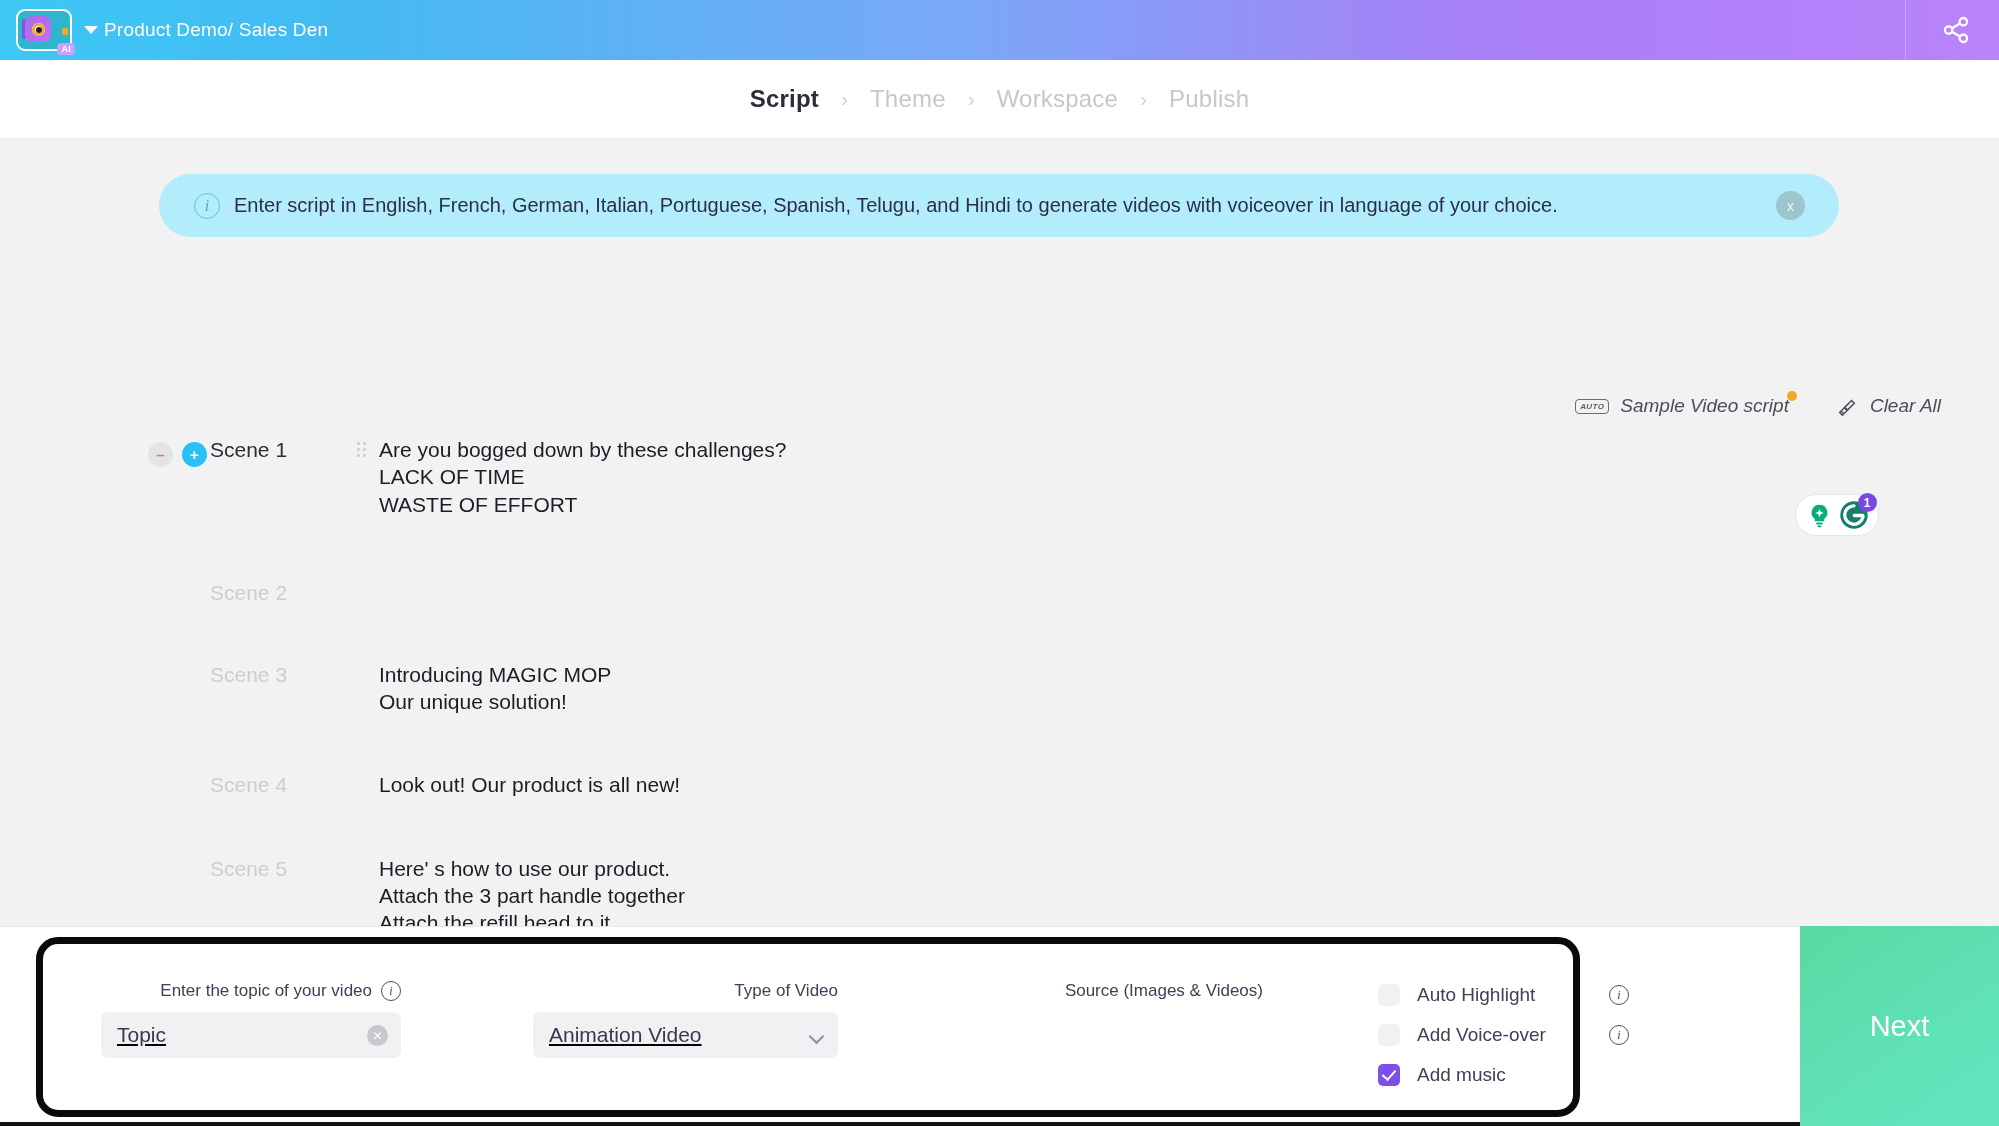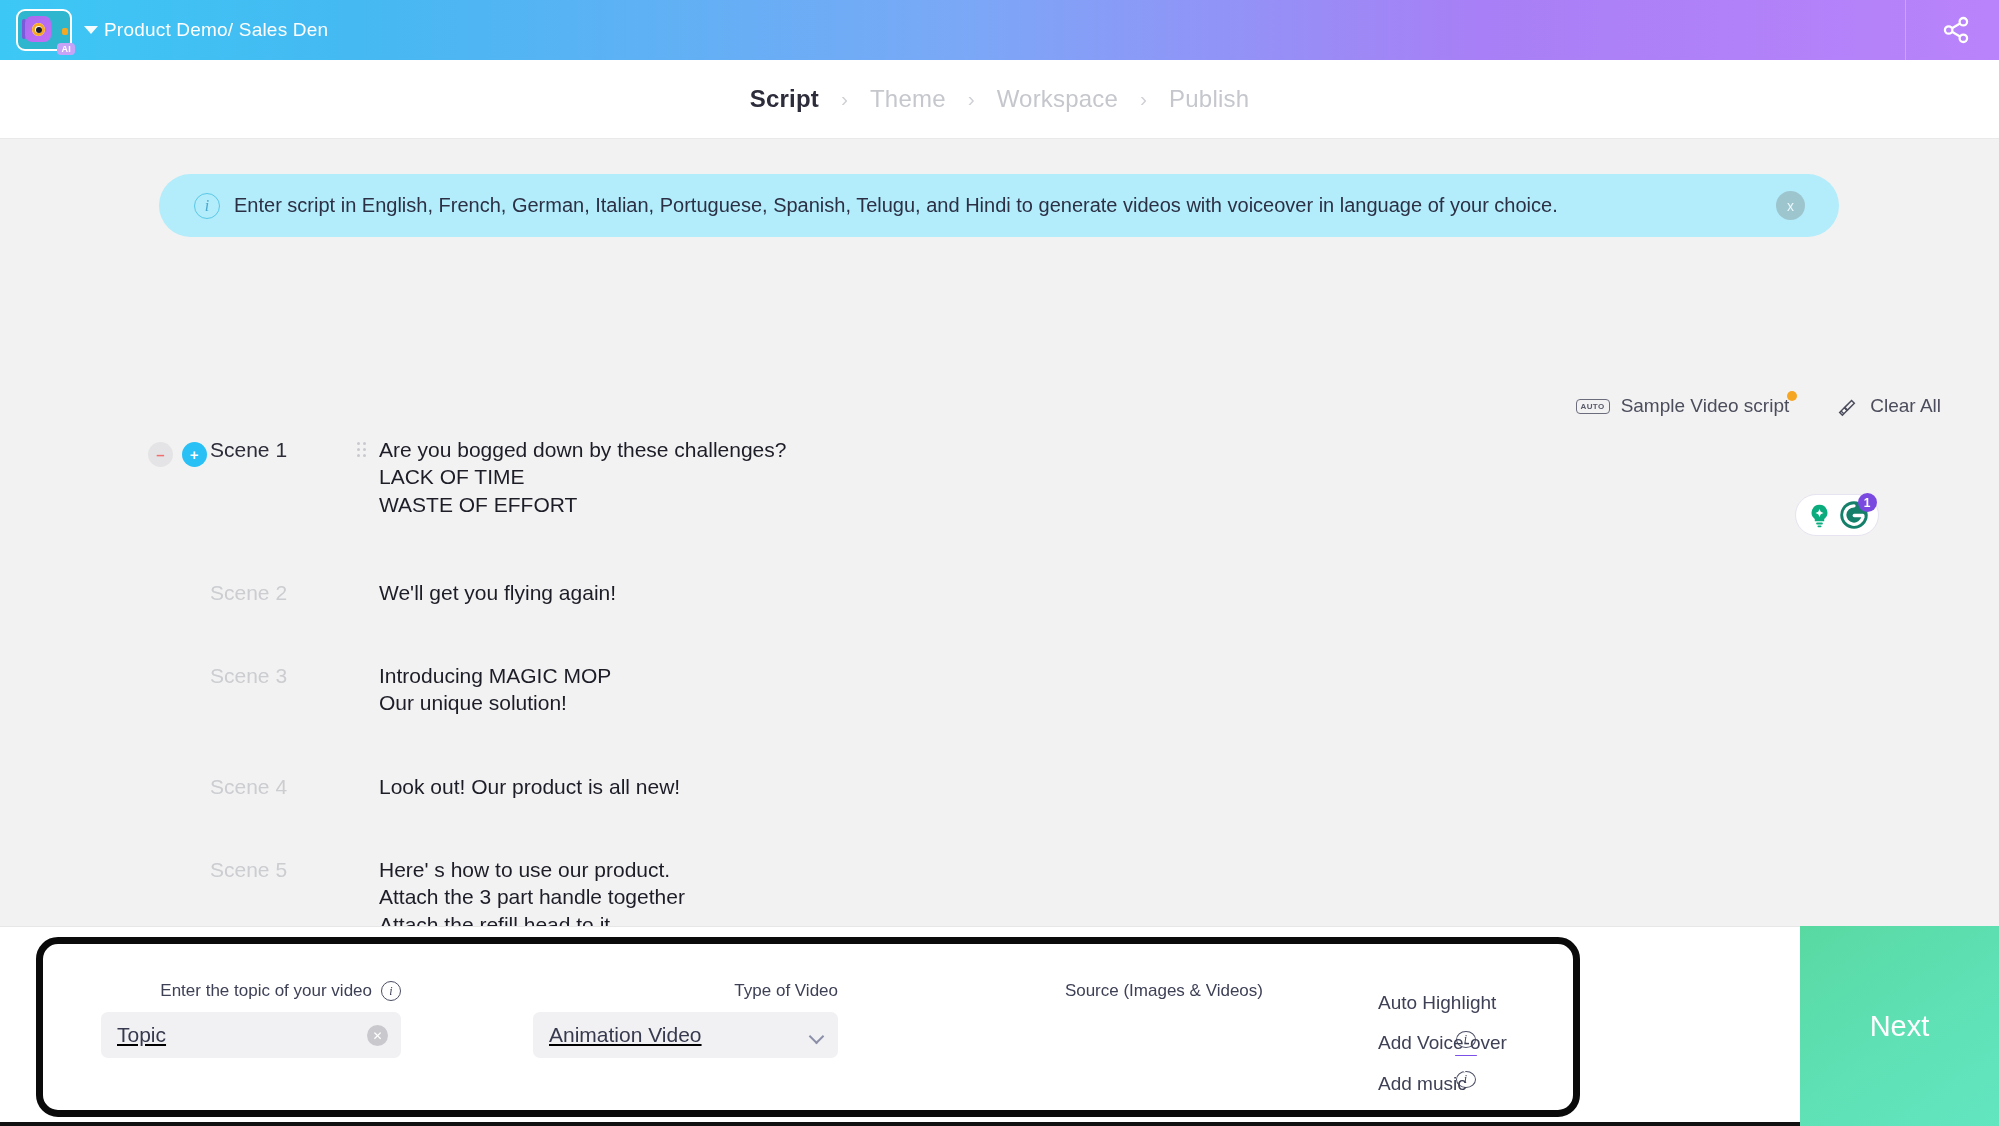--- a/index.html
+++ b/index.html
@@ -86,21 +86,21 @@
     font-family:"Liberation Serif", serif; font-style:italic;
   }
   .notice .msg { margin-left:14px; font-size:20px; color:#2c3045; }
   .notice .close {
     position:absolute; right:34px; top:17px; width:29px; height:29px;
     border-radius:50%; background:#9dc5ce; color:#eaf7fb;
     font-size:14px; display:flex; align-items:center; justify-content:center;
   }
 
   .tools {
-    position:absolute; right:58px; top:256px; display:flex; align-items:center; gap:16px;
+    position:absolute; right:58px; top:256px; display:flex; align-items:center; gap:16px;font-style:italic;
   }
   .tool { display:flex; align-items:center; gap:11px; position:relative; }
   .auto-badge {
     border:1.6px solid #6b6d7c; border-radius:4px; padding:2px 4px;
     font-size:8px; font-weight:bold; color:#585a68; letter-spacing:.4px;
   }
   .tool-label { font-size:19px; color:#4b4d5c; }
   .orange-dot {
     position:absolute; right:-8px; top:-4px; width:10px; height:10px;
     border-radius:50%; background:#f5a623;
@@ -177,21 +177,21 @@
     position:absolute; right:16px; top:19px; width:11px; height:11px;
     border-right:2.2px solid #8b8fa8; border-bottom:2.2px solid #8b8fa8;
     transform:rotate(45deg);
   }
 
   .f-topic  { left:58px;  top:37px; width:300px; }
   .f-type   { left:490px; top:37px; width:305px; }
   .f-source { left:915px; top:37px; width:305px; }
 
   .checks { position:absolute; left:1335px; top:31px; }
-  .check-row { display:flex; align-items:center; gap:17px; height:40px;flex-direction:column; }
+  .check-row { display:flex; align-items:center; gap:17px; height:40px; }
   .cb {
     width:22px; height:22px; border-radius:5px; background:#f2f2f4;
   }
   .cb.on {
     background:#7b4fe8; position:relative;
   }
   .cb.on::after {
     content:""; position:absolute; left:7px; top:3px; width:6px; height:11px;
     border-right:2.6px solid #fff; border-bottom:2.6px solid #fff;
     transform:rotate(42deg);
@@ -296,23 +296,20 @@
           <div>WASTE OF EFFORT</div>
         </div>
       </div>
 
       <div class="sp-2"></div>
 
       <div class="scene-row">
         <div class="scene-ctrls"></div>
         <div class="scene-label muted">Scene 2</div>
         <div class="drag"></div>
-        <div class="scene-text">
-          <div>We'll get you flying again!</div>
-        </div>
       </div>
 
       <div class="sp-1"></div>
 
       <div class="scene-row">
         <div class="scene-ctrls"></div>
         <div class="scene-label muted">Scene 3</div>
         <div class="drag"></div>
         <div class="scene-text">
           <div>Introducing MAGIC MOP</div>

